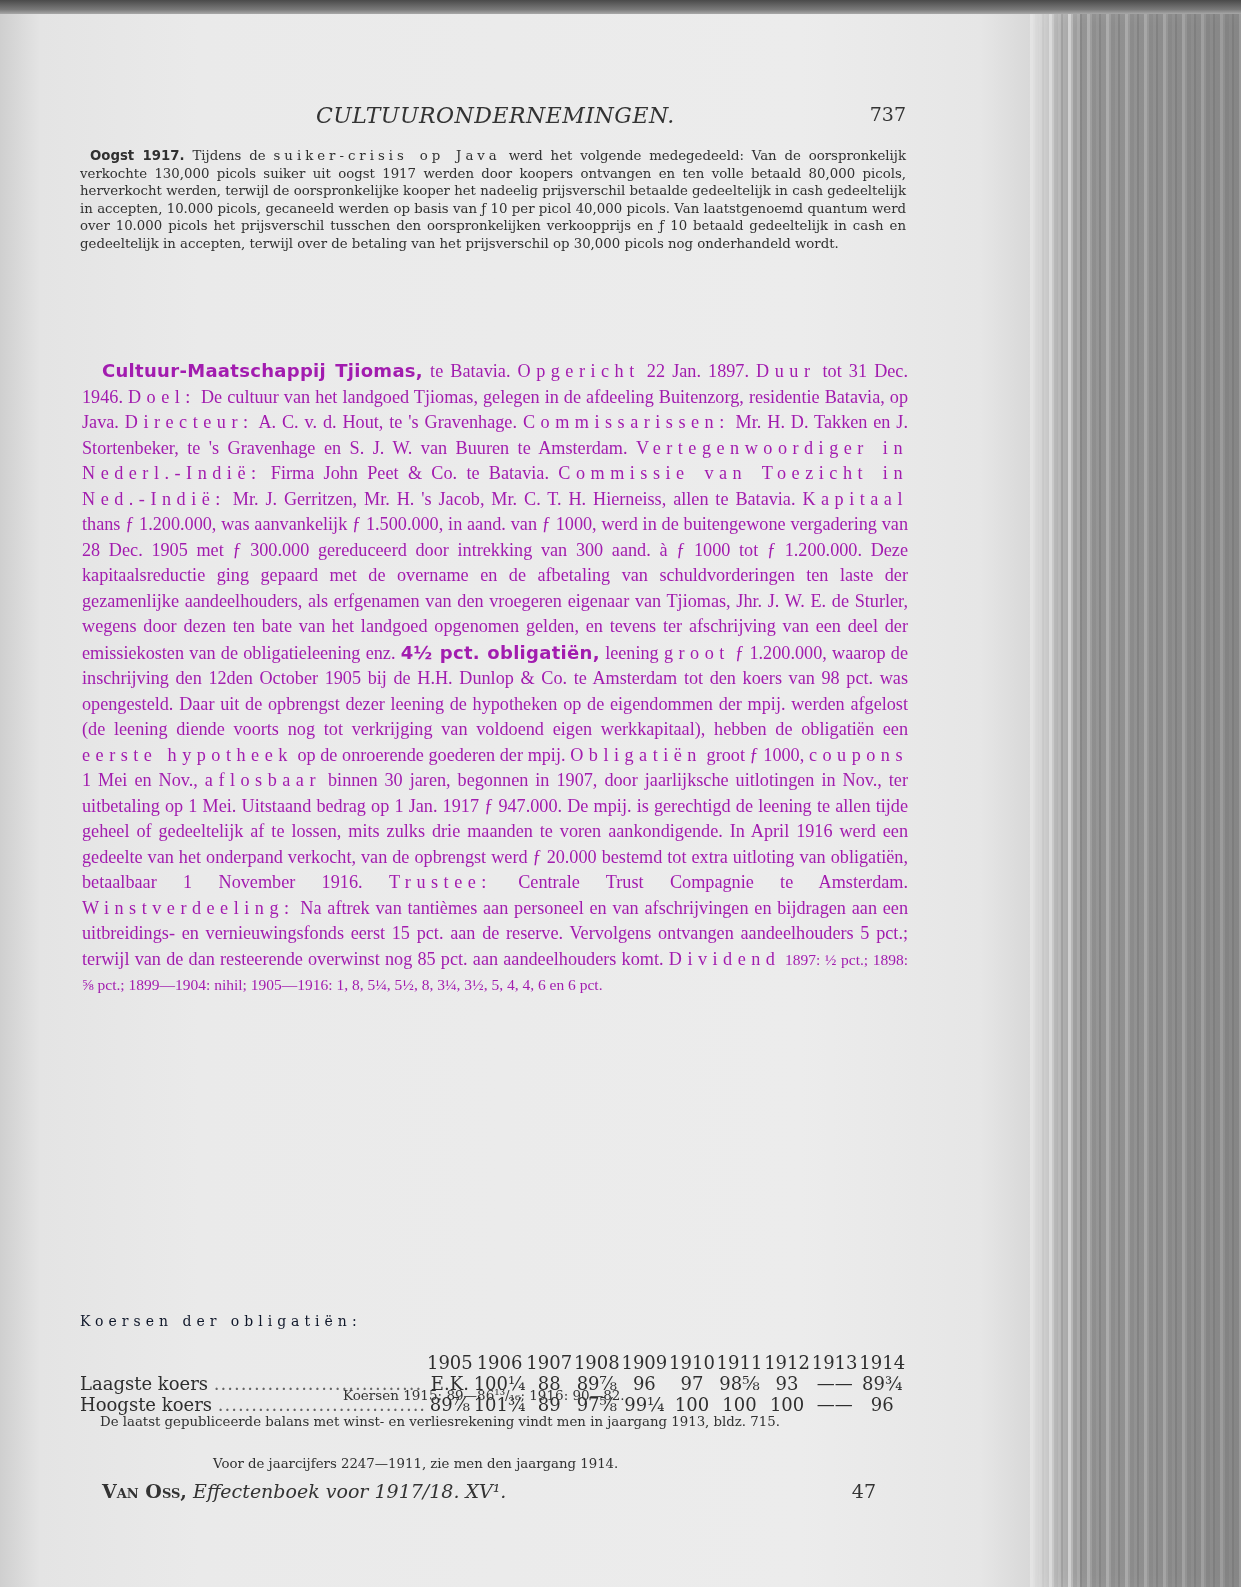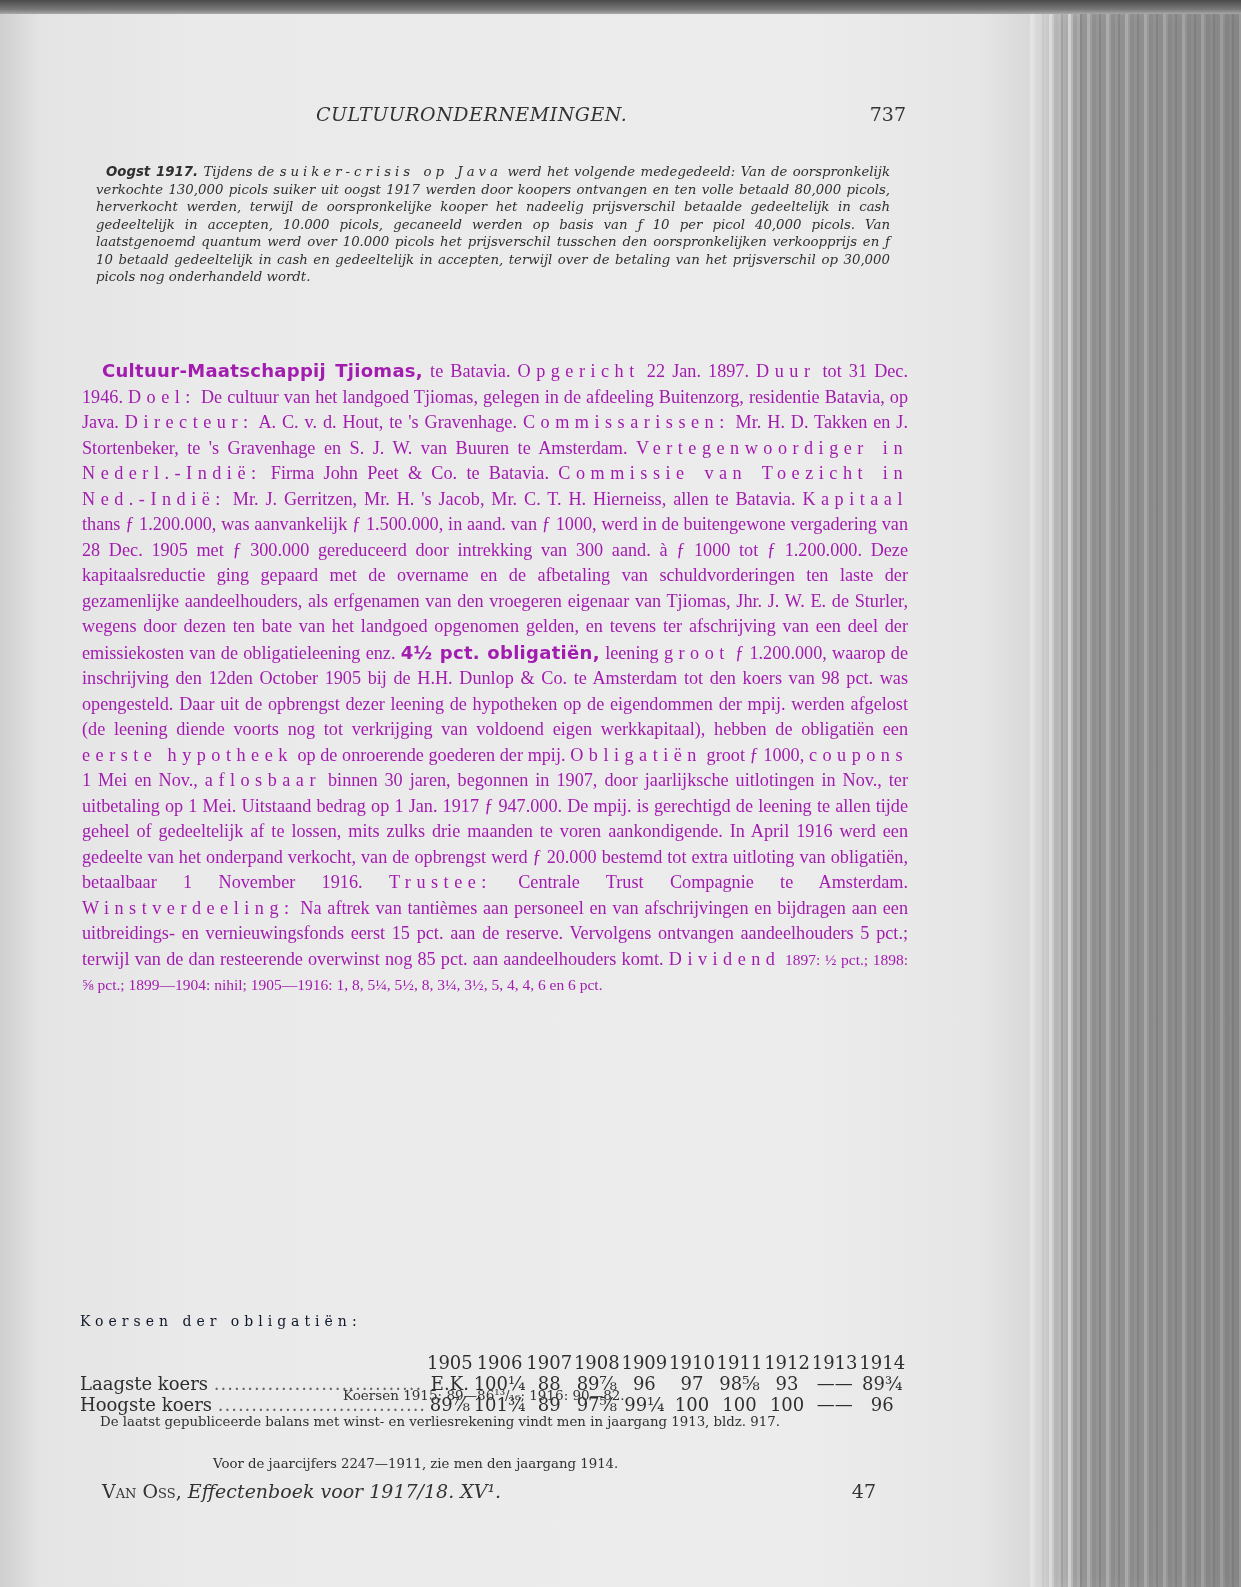--- a/index.html
+++ b/index.html
@@ -23,29 +23,29 @@
   }
   .page-edges .darken {
     position:absolute; left:50px; top:0; width:161px; height:100%;
     background:linear-gradient(90deg,rgba(120,120,120,0.35),rgba(110,110,110,0.55));
   }
   .content { position:absolute; left:80px; top:0; width:826px; color:#2a2a2a; }
   .header {
     position:absolute; top:103px; left:0; width:826px; height:24px;
   }
   .header .title {
-    position:absolute; left:236px; top:0; font-style:italic; font-size:19px; letter-spacing:0.5px; color:#333;
+    position:absolute; left:236px; top:0; font-style:italic; font-size:22px; letter-spacing:0.5px; color:#333;
   }
   .header .pageno { position:absolute; right:0; top:0; font-size:19px; color:#333; }
 
   .small {
     position:absolute; left:0; width:826px; font-size:13.3px; line-height:17.5px;
     text-align:justify; font-family:"DejaVu Serif", serif; color:#303030;
   }
-  .small p { margin:16px; text-indent:10px;font-style:italic; }
+  .small p { margin:0; text-indent:10px; }
   .bold-sans { font-family:"DejaVu Sans", sans-serif; font-weight:bold; }
   .spaced { letter-spacing:4px; }
 
   .main {
     position:absolute; left:2px; top:346px; width:826px; font-size:18.2px; line-height:25.5px;
     text-align:justify; color:#a21caf; font-family:"Liberation Serif", serif;margin-top:12px;
   }
   .main p { margin:0; text-indent:20px; }
   .main .spaced { letter-spacing:5.5px; }
   .main .heading { font-family:"DejaVu Sans", sans-serif; font-weight:bold; font-size:18px; letter-spacing:0.3px; }
@@ -59,21 +59,21 @@
   }
   table.koers td { padding:0; height:18px; white-space:nowrap; }
   table.koers td.lbl { width:330px; }
   table.koers td.lbl span.dots { color:#666; letter-spacing:1px; }
   table.koers td.v { width:49.5px; text-align:center; }
   .koersen-extra { position:absolute; left:263px; top:1387px; font-size:13.5px; color:#333; }
   .footnote { position:absolute; left:0; top:1413px; width:826px; font-size:13.3px; line-height:17.5px; text-align:justify; color:#303030; }
   .footnote p { margin:0; text-indent:20px; }
   .footnote2 { position:absolute; left:133px; top:1456px; font-size:13.3px; color:#303030; }
   .footer { position:absolute; left:22px; top:1480px; width:804px; font-size:19px; color:#333; }
-  .footer .left .smallcaps { font-variant:small-caps; }
+  .footer .left .smallcaps { font-variant:small-caps;font-weight:bold; }
   .footer .right { position:absolute; right:30px; top:0; }
 </style>
 </head>
 <body>
 
 <div class="top-shadow"></div>
 <div class="page"></div>
 <div class="page-edges">
     <div class="darken"></div>
   </div>
@@ -139,21 +139,21 @@
       <td class="v">100</td>
       <td class="v">——</td>
       <td class="v">96</td>
     </tr>
   </tbody>
     </table>
 
   <div class="koersen-extra">Koersen 1915: 89—86¹³/₁₆; 1916: 90—82.</div>
 
   <div class="footnote">
-    <p>De laatst gepubliceerde balans met winst- en verliesrekening vindt men in jaargang 1913, bldz. 917.</p>
+    <p>De laatst gepubliceerde balans met winst- en verliesrekening vindt men in jaargang 1913, bldz. 715.</p>
   </div>
   <div class="footnote2">Voor de jaarcijfers 2247—1911, zie men den jaargang 1914.</div>
 
   <div class="footer">
     <span class="left"><span class="smallcaps">Van Oss,</span><i> Effectenboek voor 1917/18.  XV¹.</i></span>
     <span class="right">47</span>
   </div>
 </div>
 
 </body></html>

